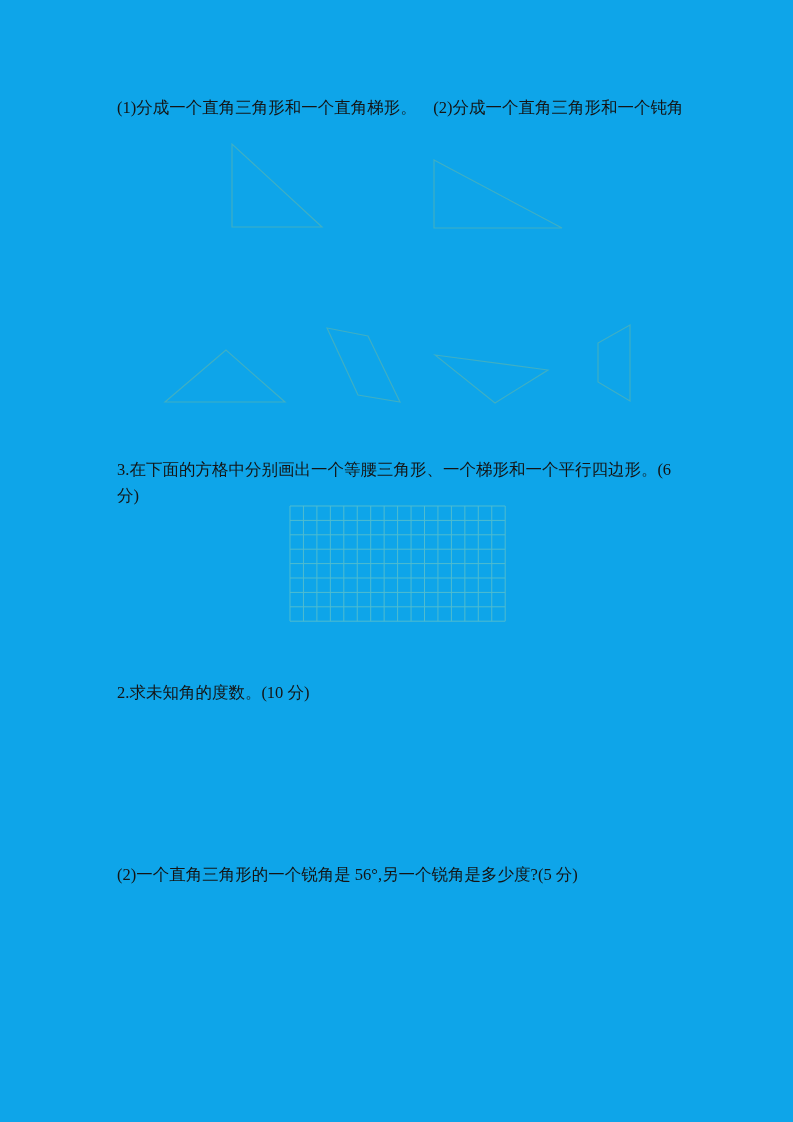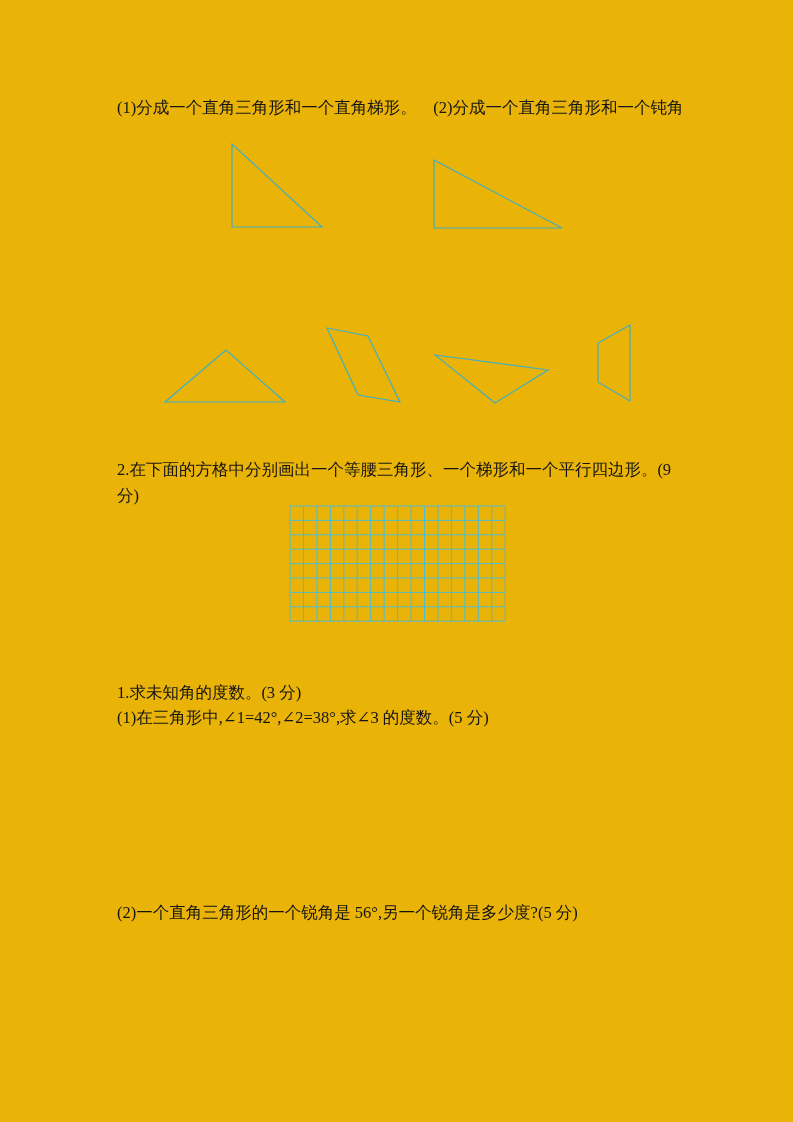--- a/index.html
+++ b/index.html
@@ -1,20 +1,20 @@
 <!DOCTYPE html>
 <html><head>
 <meta charset="utf-8">
 <style>
   html, body { margin: 0; padding: 0; background: #ffffff; }
   .page {
     position: relative;
     width: 793px;
     height: 1122px;
-    background: #eab308;
+    background: #0ea5e9;
     overflow: hidden;
     font-family: "Liberation Serif", "DejaVu Serif", serif;
     color: #111111;
   }
   .tline {
     position: absolute;
     left: 117px;
     width: 600px;
     font-size: 16.5px;
     line-height: 21px;
@@ -29,27 +29,26 @@
   }
 </style>
 </head>
 <body>
 
 <div class="page">
 
   <div class="tline" style="top:97px">(1)分成一个直角三角形和一个直角梯形。　(2)分成一个直角三角形和一个钝角</div>
 
 
-  <div class="tline" style="top:459px">2.在下面的方格中分别画出一个等腰三角形、一个梯形和一个平行四边形。(9</div>
+  <div class="tline" style="top:459px">3.在下面的方格中分别画出一个等腰三角形、一个梯形和一个平行四边形。(6</div>
   <div class="tline" style="top:485px">分)</div>
 
-  <div class="tline" style="top:682px">1.求未知角的度数。(3 分)</div>
-  <div class="tline" style="top:707px">(1)在三角形中,∠1=42°,∠2=38°,求∠3 的度数。(5 分)</div>
+  <div class="tline" style="top:682px">2.求未知角的度数。(10 分)</div>
 
-  <div class="tline" style="top:902px">(2)一个直角三角形的一个锐角是 56°,另一个锐角是多少度?(5 分)</div>
+  <div class="tline" style="top:864px">(2)一个直角三角形的一个锐角是 56°,另一个锐角是多少度?(5 分)</div>
 
   <svg class="figs" id="figures-svg" viewBox="0 0 793 1122" xmlns="http://www.w3.org/2000/svg">
       <polygon points="232,144 232,227 322,227" fill="none" stroke="#3fafc4" stroke-width="1.2"></polygon>
       <polygon points="434,160 434,228 562,228" fill="none" stroke="#3fafc4" stroke-width="1.2"></polygon>
       <polygon points="226,350 165,402 285,402" fill="none" stroke="#3fafc4" stroke-width="1.2"></polygon>
       <polygon points="327,328 368,336 400,402 358,395" fill="none" stroke="#3fafc4" stroke-width="1.2"></polygon>
       <polygon points="435,355 548,370 495,403" fill="none" stroke="#3fafc4" stroke-width="1.2"></polygon>
       <polygon points="630,325 598,343 598,382 630,401" fill="none" stroke="#3fafc4" stroke-width="1.2"></polygon>
       <g stroke="#4fbccf" stroke-width="1">
         <line x1="290" y1="506" x2="290" y2="621.2"></line>

